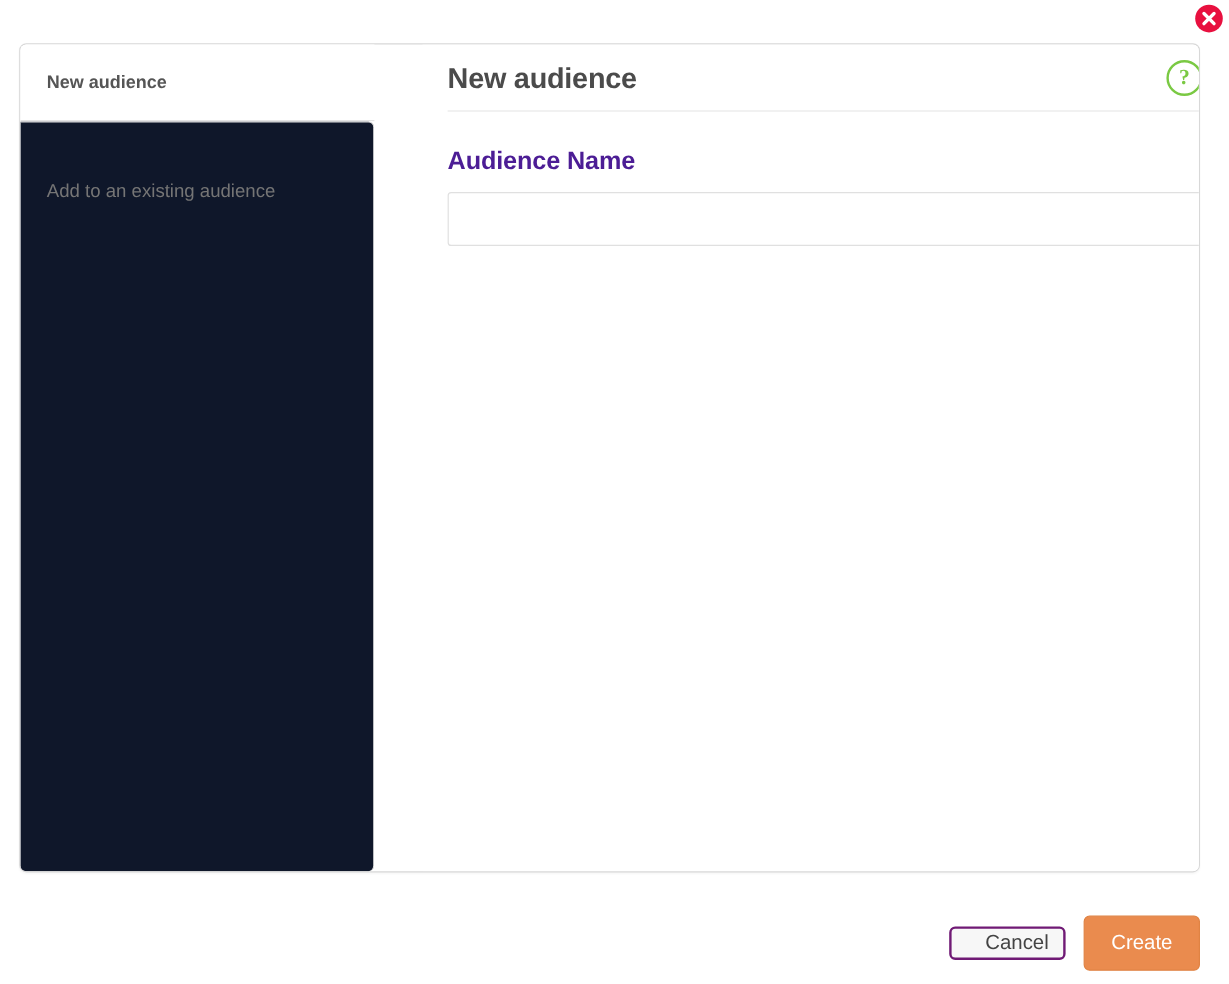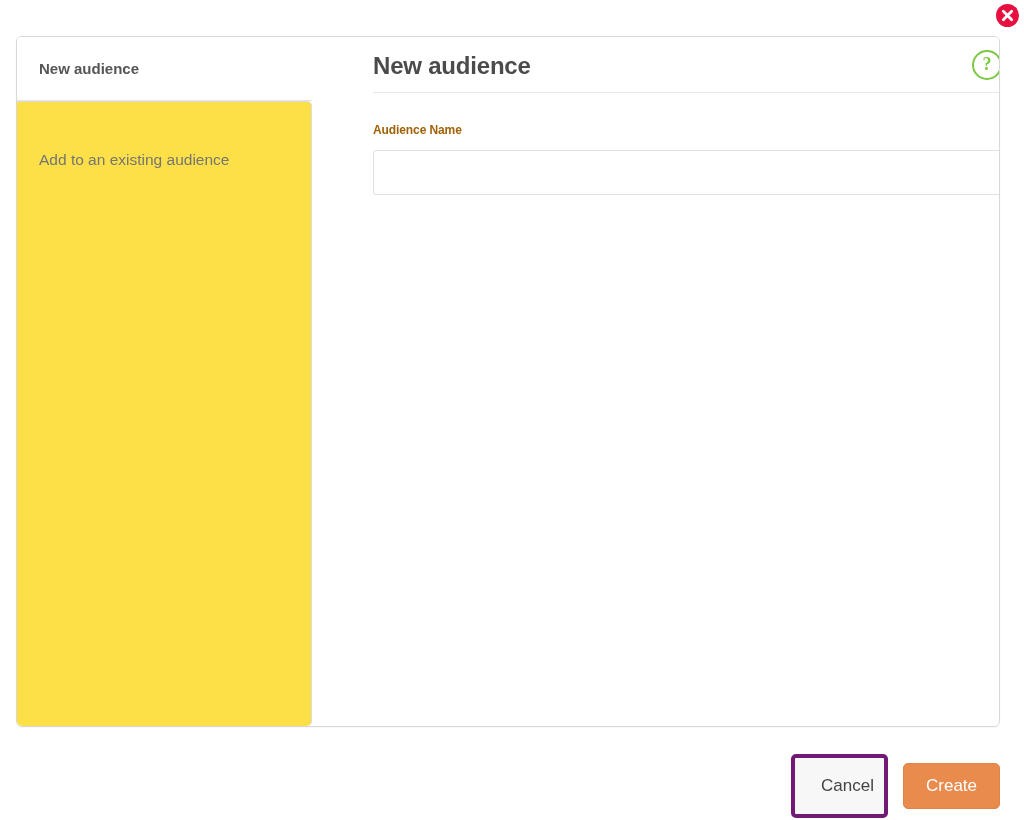--- a/index.html
+++ b/index.html
@@ -78,21 +78,21 @@
     border-bottom: 1px solid #e4e4e4;
   }
   .side-tab.inactive {
     position: absolute;
     left: 0;
     top: 64px;
     width: 295px;
     height: 625px;
     align-items: flex-start;
     padding-top: 50px;
-    background: #fde047;
+    background: #0f172a;
     border: 1px solid #dcdcdc;
     border-left: none;
     border-bottom: none;
     border-radius: 0 5px 5px 0;
     color: #757575;
     font-weight: normal;
     font-size: 15.5px;
   }
   .side-tab.inactive .side-tab-label {
     line-height: 1;
@@ -136,23 +136,23 @@
     box-sizing: border-box;
     cursor: pointer;
     font-family: "Liberation Serif", serif;
     margin-right: 4px;
   }
 
   #form-area {
     padding-top: 30px;
   }
   #audience-name-label {
-    font-size: 12px;
-    font-weight: bold;
-    color: #a16207;
+    font-size: 21px;
+    font-weight: bold;
+    color: #4c1d95;
     display: block;
     margin-bottom: 13px;
     letter-spacing: -0.1px;
   }
   #audience-name-input {
     display: block;
     width: 634px;
     height: 45px;
     box-sizing: border-box;
     border: 1px solid #e0e0e0;
@@ -181,23 +181,23 @@
   .btn {
     font-family: "Liberation Sans", sans-serif;
     font-size: 17px;
     border-radius: 5px;
     cursor: pointer;
     box-sizing: border-box;
     padding: 0;
   }
   #cancel-button {
     width: 97px;
-    height: 64px;
+    height: 28px;
     background: #f7f7f7;
-    border: 4px solid #701a75;
+    border: 2px solid #701a75;
     color: #444444;
     padding-left: 16px;
   }
   #create-button {
     width: 97px;
     height: 46px;
     background: #ea8b4e;
     border: 1px solid #e08344;
     color: #ffffff;
   }

